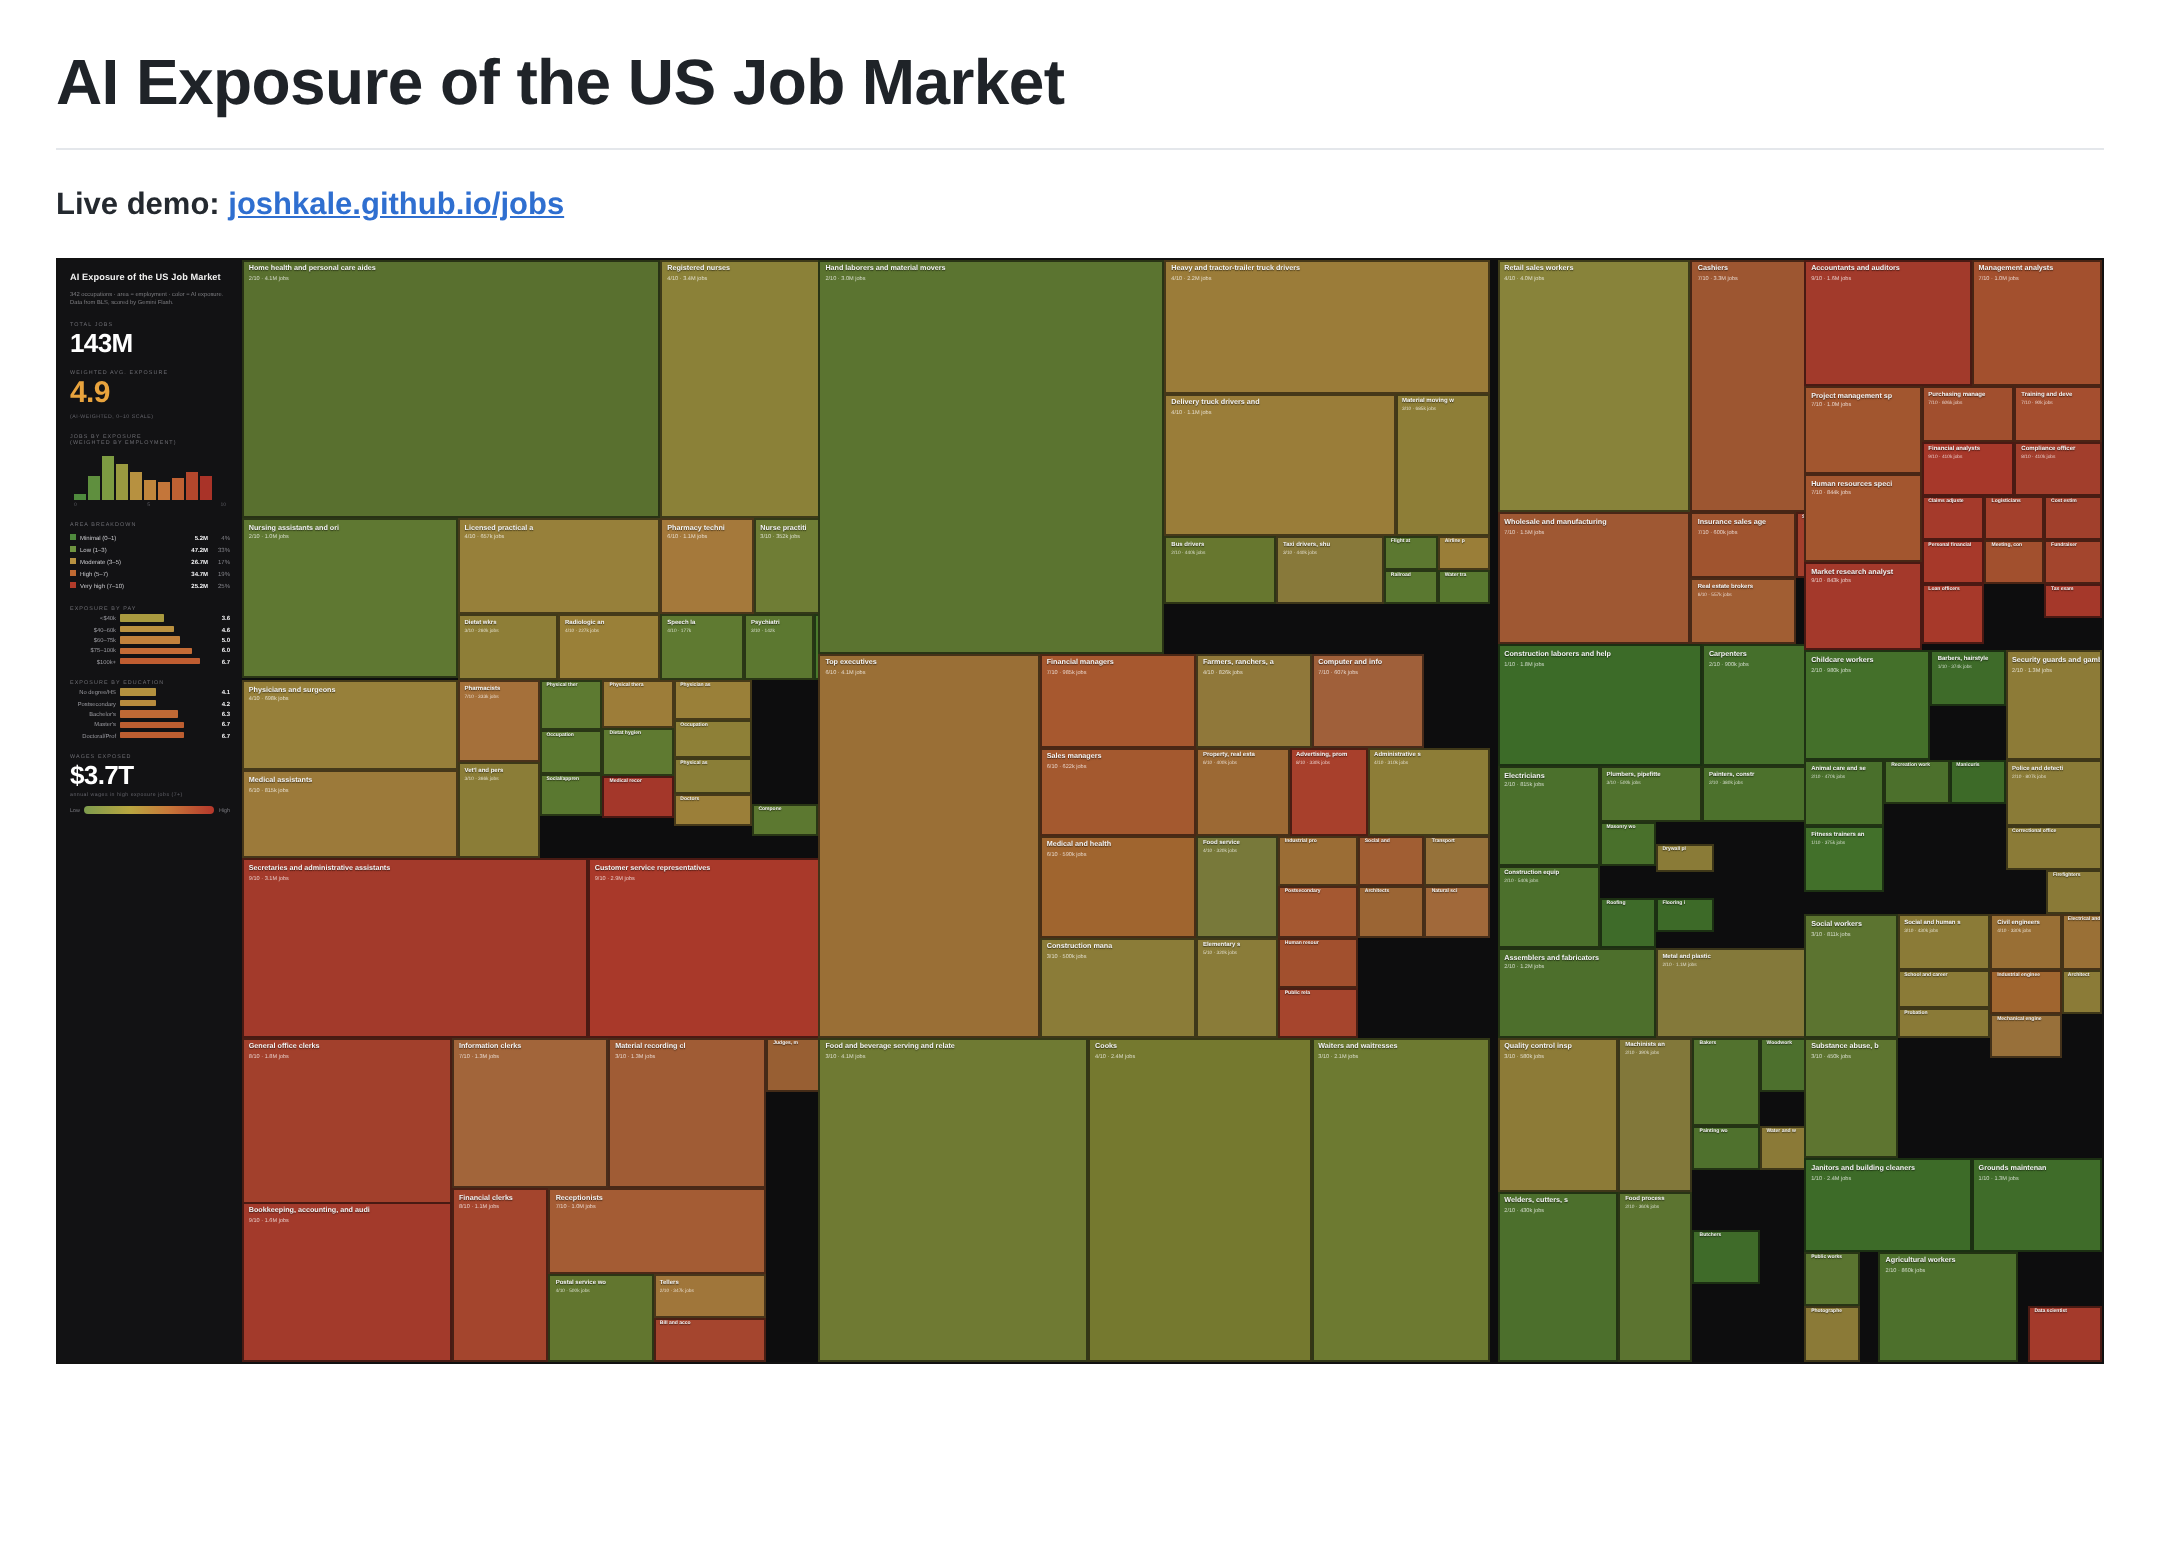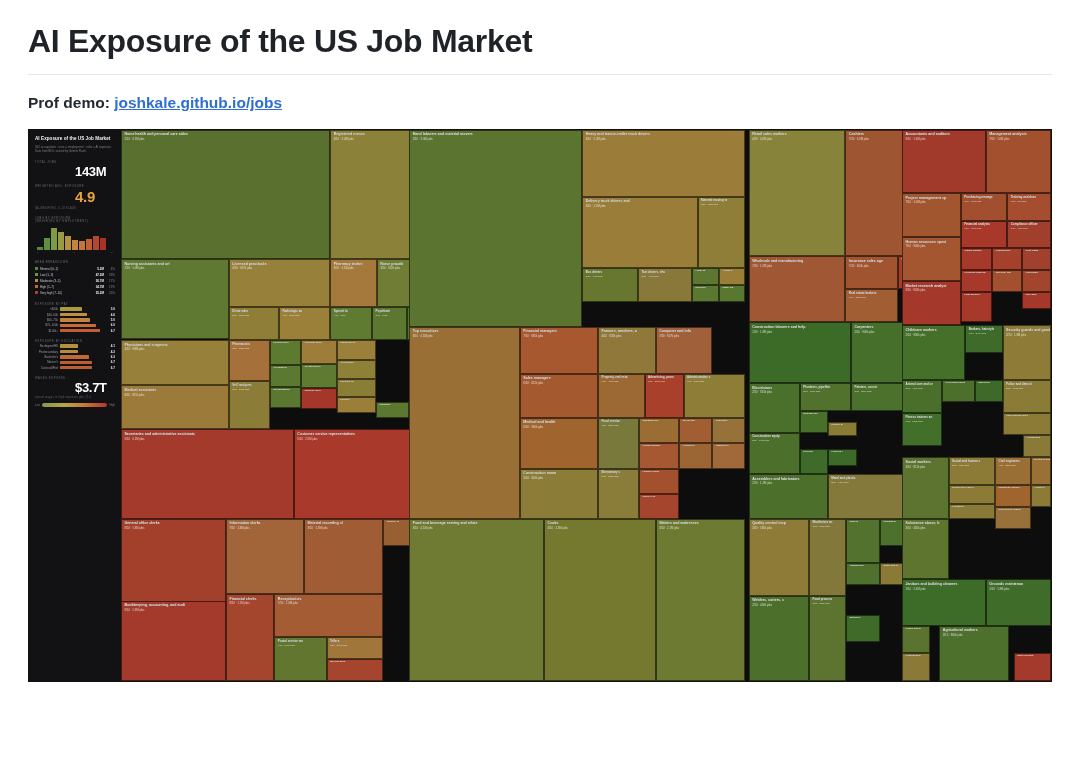--- a/index.html
+++ b/index.html
@@ -34,21 +34,21 @@
     border:1px solid #111;
   }
   .sidebar {
     width:92px; flex:0 0 92px; background:#121214;
     padding:6px 6px 4px 6px; color:#d8d8d8;
     position:relative;
   }
   .sb-title { font-size:4.6px; font-weight:700; color:#f2f2f2; line-height:1.35; letter-spacing:0.05px;}
   .sb-sub { font-size:2.9px; color:#7e7e82; line-height:1.5; margin-top:3px; }
   .sb-caps { font-size:2.7px; letter-spacing:0.55px; color:#6e6e74; margin-top:7px; text-transform:uppercase;}
-  .sb-big { font-size:13px; font-weight:700; color:#ffffff; line-height:1.05; margin-top:1px; letter-spacing:-0.3px;margin-left:40px;}
+  .sb-big { font-size:13px; font-weight:700; color:#ffffff; line-height:1.05; margin-top:1px; letter-spacing:-0.3px;}
   .sb-big.amber { color:#e8a33d; font-size:15px; }
   .sb-note { font-size:2.6px; color:#63636a; margin-top:2px; letter-spacing:0.25px;}
 
   .hist { display:flex; align-items:flex-end; gap:1px; height:22px; margin-top:5px; padding-left:2px;}
   .hist i { display:block; width:6px; }
   .hist-axis { display:flex; justify-content:space-between; font-size:2.5px; color:#5c5c63; padding:1px 2px 0 2px; }
 
   table.brk { width:100%; border-collapse:collapse; margin-top:2px; }
   table.brk td { font-size:3.0px; padding:0.9px 0; color:#c9c9cd; white-space:nowrap; }
   table.brk td.sw { width:5px; }
@@ -80,21 +80,21 @@
 </head>
 <body>
 
 <div class="page">
 
   <h1 class="title">AI Exposure of the US Job Market</h1>
   <div class="rule"></div>
 
 
   <p class="demo">
-    <span class="lbl">Prof demo:</span>
+    <span class="lbl">Live demo:</span>
     <a class="link2" href="#">joshkale.github.io/jobs</a>
   </p>
 
   <div class="viz">
 
     <div class="sidebar">
       <div class="sb-title">AI Exposure of the US Job Market</div>
       <div class="sb-sub">342 occupations · area = employment · color = AI exposure. Data from BLS, scored by Gemini Flash.</div>
 
       <div class="sb-caps">TOTAL JOBS</div>

